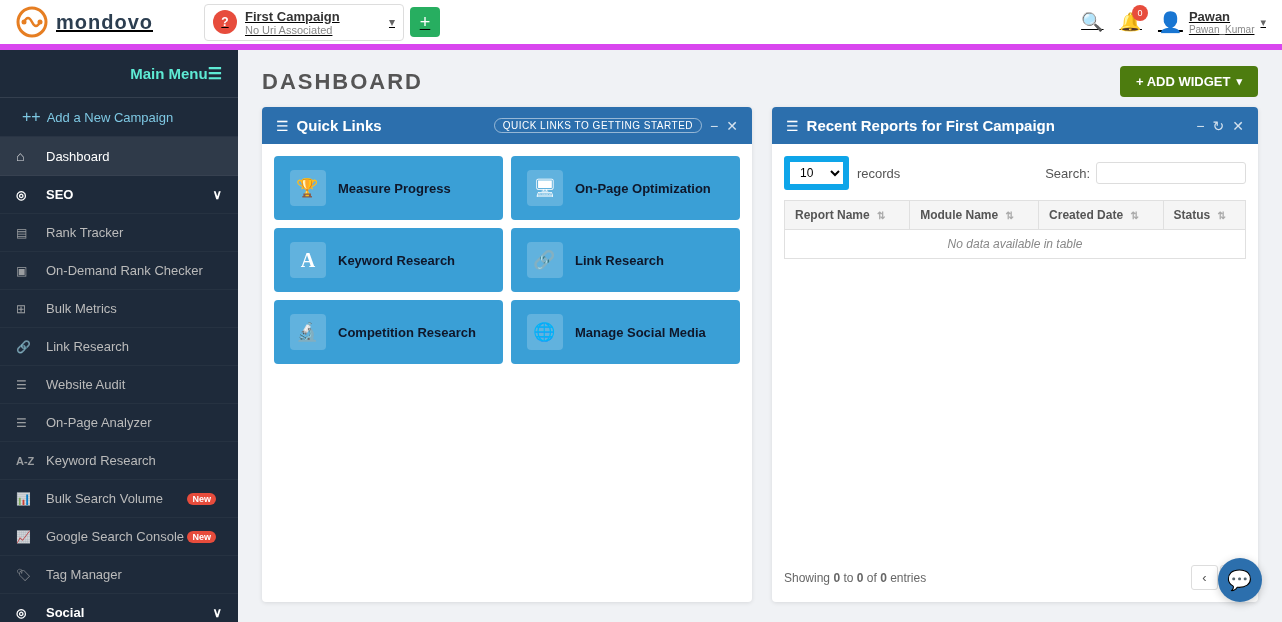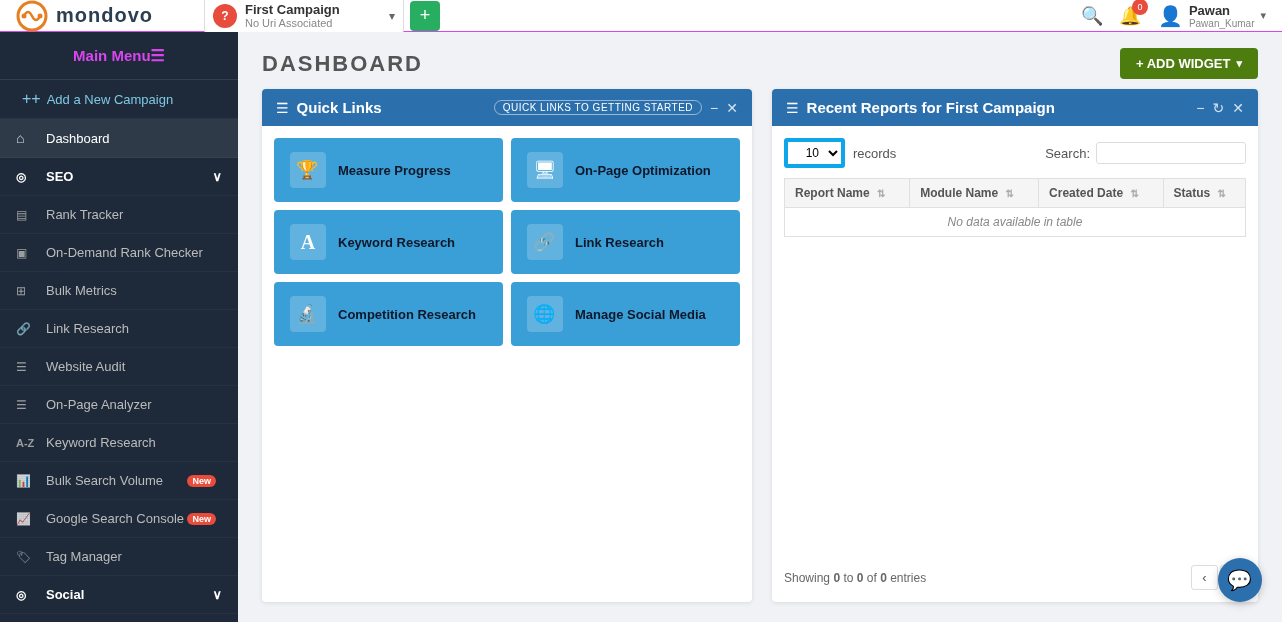--- a/index.html
+++ b/index.html
@@ -1,26 +1,27 @@
 <!DOCTYPE html>
 <html><head>
   <meta charset="utf-8">
   <style>
     * { box-sizing: border-box; margin: 0; padding: 0; }
     body { font-family: 'Segoe UI', Arial, sans-serif; background: #f0f2f5; display: flex; flex-direction: column; height: 622px; overflow: hidden; }
 
     
     .topbar {
       background: #fff;
-      height: 32px;
+      height: 50px;
       display: flex;
       align-items: center;
       padding: 0 16px;
-      border-bottom: 1px solid #d946ef;
+      border-bottom: 6px solid #d946ef;
       flex-shrink: 0;
+      text-decoration: underline;
     }
     .logo {
       display: flex;
       align-items: center;
       width: 180px;
       flex-shrink: 0;
     }
     .logo-icon {
       width: 32px;
       height: 32px;
@@ -127,23 +128,23 @@
       background: #1e2a3a;
       color: #ccc;
       display: flex;
       flex-direction: column;
       flex-shrink: 0;
       overflow-y: auto;
     }
     .sidebar-header {
       display: flex;
       align-items: center;
-      justify-content: center;
+      justify-content: flex-end;
       padding: 14px 16px;
-      color: #d946ef;
+      color: #5eead4;
       font-size: 15px;
       font-weight: 600;
       border-bottom: 1px solid rgba(255,255,255,0.1);
     }
     .hamburger { cursor: pointer; font-size: 16px; }
     .sidebar-add-campaign {
       display: flex;
       align-items: center;
       padding: 10px 16px;
       color: #7ec8e3;
@@ -298,26 +299,25 @@
     
     .recent-reports-body { padding: 12px; flex: 1; display: flex; flex-direction: column; gap: 10px; }
     .records-row {
       display: flex;
       align-items: center;
       gap: 8px;
       font-size: 13px;
       color: #555;
     }
     .records-select {
-      border: 4px solid #0ea5e9;
+      border: 6px solid #0ea5e9;
       border-radius: 3px;
       padding: 3px 6px;
       font-size: 12px;
       background: #fff;
-      text-align: right;
     }
     .search-row {
       display: flex;
       align-items: center;
       margin-left: auto;
       gap: 6px;
       font-size: 13px;
       color: #555;
     }
     .search-input {

